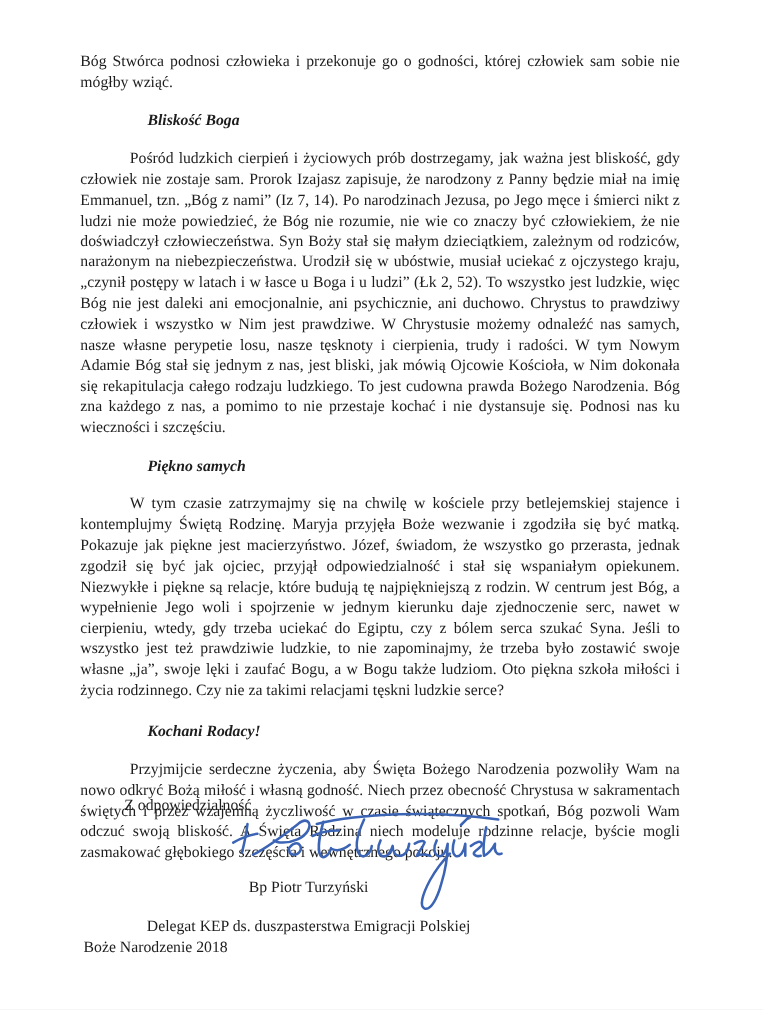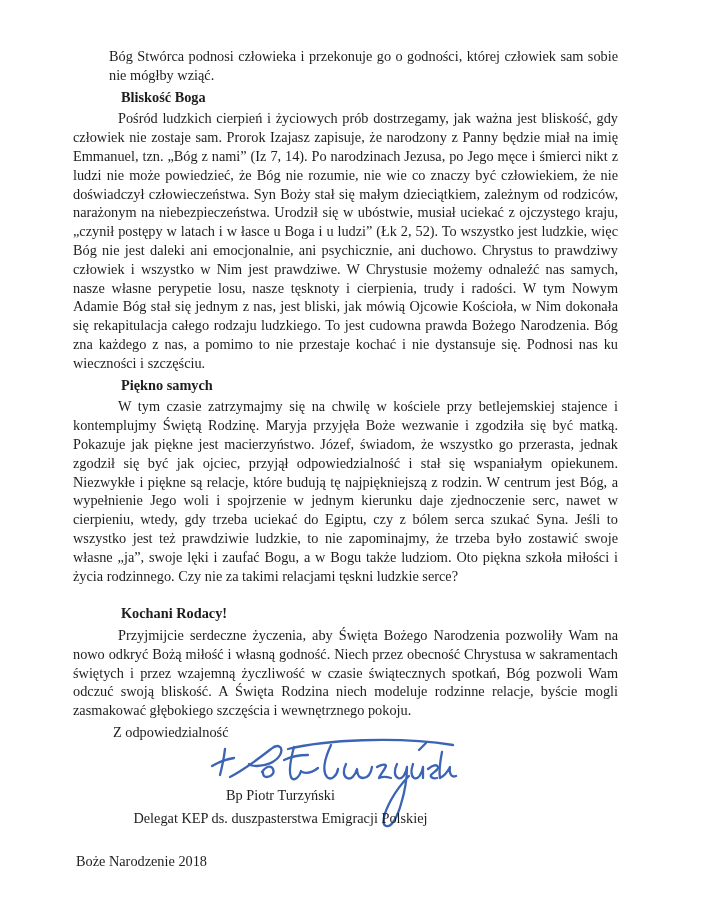--- a/index.html
+++ b/index.html
@@ -15,22 +15,22 @@
     line-height: 18.8px;
   }
   .body-text {
     position: absolute;
     left: 73px;
     top: 47px;
     width: 545px;
     text-align: justify;
   }
   .para { margin: 0; text-indent: 45px; }
-  .para.no-indent { text-indent: 0; margin-left: 36px; }
-  .heading { margin: 3px; text-indent: 45px; font-weight: bold; }
+  .para.no-indent { text-indent: 0; }
+  .heading { margin: 16px; text-indent: 45px; font-weight: bold; font-style: italic; }
   .heading.spaced { margin-top: 18.8px; }
   .closing-salutation {
     position: absolute;
     left: 113px;
     top: 723px;
   }
   .signature-svg {
     position: absolute;
     left: 200px;
     top: 736px;
@@ -44,21 +44,21 @@
     stroke-linecap: round;
     stroke-linejoin: round;
   }
   .sign-block {
     position: absolute;
     left: 73px;
     top: 782px;
     width: 415px;
     text-align: center;
   }
-  .sign-block div { margin: 4px; }
+  .sign-block div { margin: 16px; }
   .date-line {
     position: absolute;
     left: 76px;
     top: 852px;
   }
 </style>
 </head>
 <body>
 
 <div class="page">

